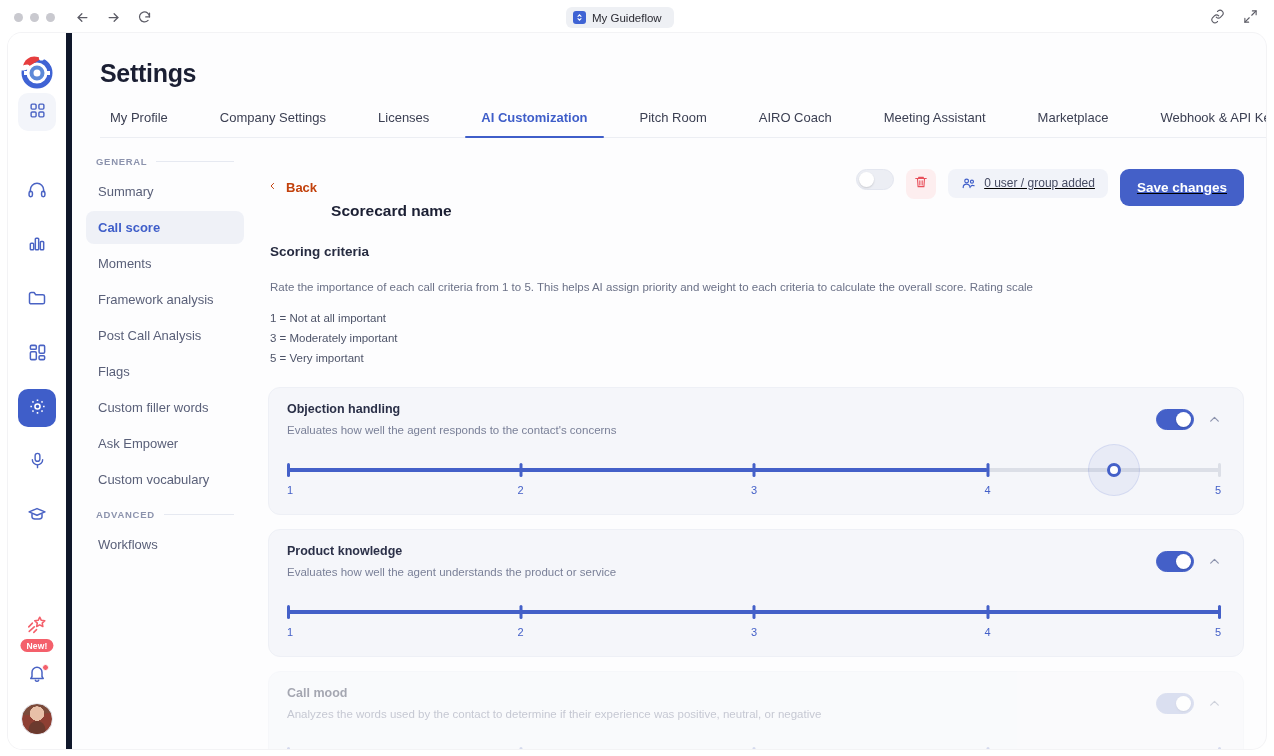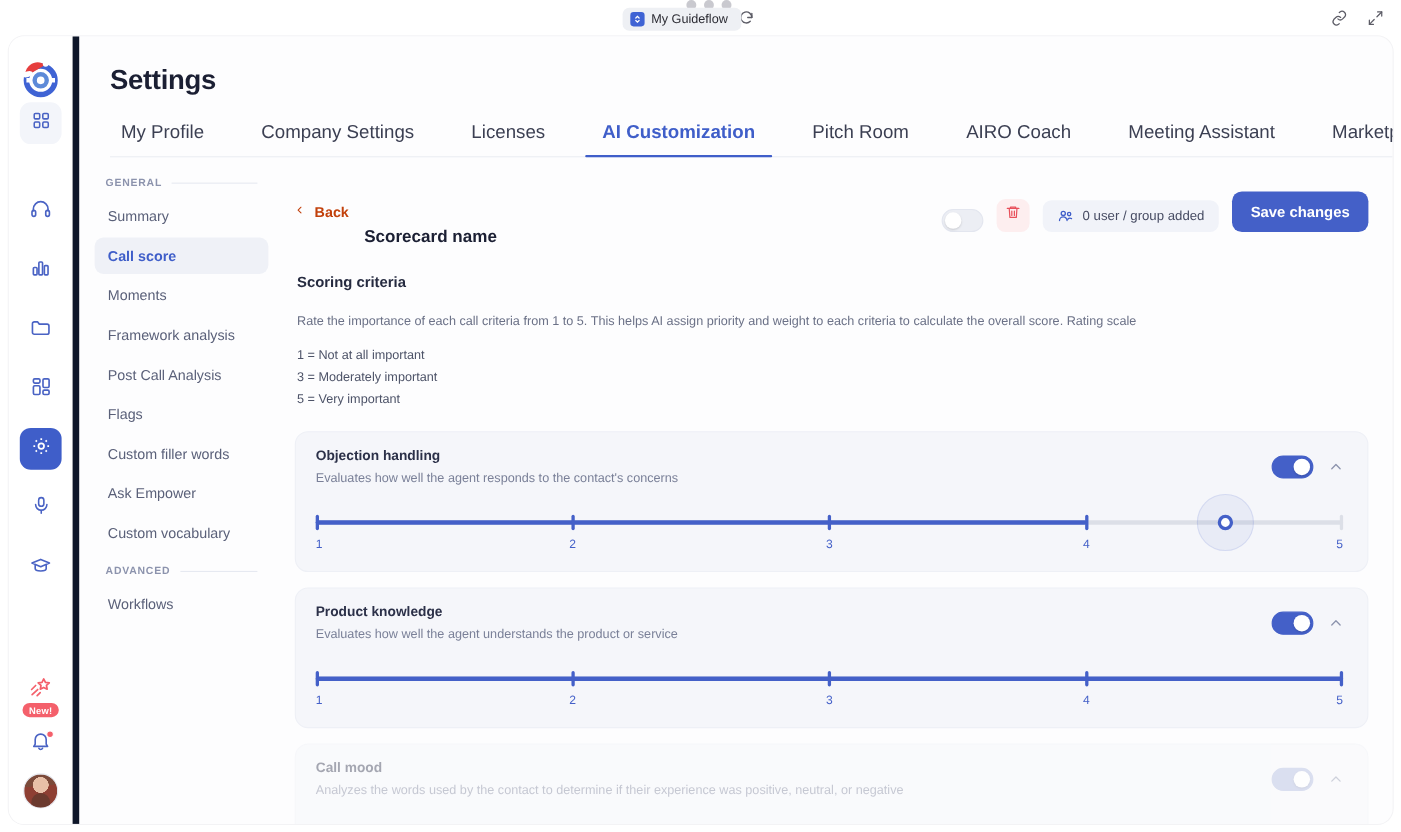--- a/index.html
+++ b/index.html
@@ -8,21 +8,21 @@
     font-family: "Liberation Sans", sans-serif;
     background: #ffffff;
     overflow: hidden;
   }
 
   
   .chrome {
     position: absolute; top: 0; left: 0;
     width: 1274px; height: 35px;
     background: #ffffff;
-    display: flex; align-items: center; flex-direction: column;
+    display: flex; align-items: center;
   }
   .traffic { display: flex; gap: 7px; margin-left: 14px; }
   .dot { width: 9px; height: 9px; border-radius: 50%; background: #c9c9cf; }
   .navbtns { display: flex; gap: 16px; margin-left: 20px; align-items: center; color: #5c5c66; }
   .navbtns svg { display: block; }
   .tabpill {
     position: absolute; left: 566px; top: 7px;
     height: 21px; padding: 0 12px 0 7px;
     background: #eef0f4; border-radius: 6px;
     display: flex; align-items: center; gap: 6px;
@@ -101,21 +101,21 @@
   .page-head { padding: 26px 0 0 28px; }
   .page-title { font-size: 25px; font-weight: 700; color: #1b1f33; letter-spacing: -.3px; }
 
   .tabs {
     margin-top: 22px;
     display: flex; gap: 0;
     border-bottom: 1px solid #eceef3;
     padding-left: 0;
   }
   .tab {
-    font-size: 17px; color: #3b3f52;
+    font-size: 13px; color: #3b3f52;
     padding: 0 26px 12px 26px;
     cursor: pointer; position: relative; white-space: nowrap;
   }
   .tab:first-child { padding-left: 10px; }
   .tab.active { color: #3f5ec9; font-weight: 600; }
   .tab.active::after {
     content: ""; position: absolute; left: 10px; right: 10px; bottom: -1px;
     height: 2.5px; background: #3f5ec9; border-radius: 2px;
   }
 
@@ -138,21 +138,21 @@
   .subnav-spacer { height: 10px; }
 
   
   .main { flex: 1; padding: 16px 22px 0 10px; min-width: 0; }
   .main-head { display: flex; align-items: center; gap: 14px; }
   .back-link {
     display: flex; align-items: center; gap: 9px;
     font-size: 13px; color: #c2410c; font-weight: 600; cursor: pointer;
   }
   .scorecard-name { font-size: 15.5px; font-weight: 700; color: #1b1f33; margin-top: 48px; }
-  .head-right { margin-left: auto; display: flex; align-items: flex-end; gap: 12px; }
+  .head-right { margin-left: auto; display: flex; align-items: flex-start; gap: 12px; text-decoration: underline; }
 
   .switch {
     width: 38px; height: 21px; border-radius: 11px;
     background: #eceef4; position: relative; cursor: pointer;
     border: 1px solid #e3e6ef;
   }
   .switch .knob {
     position: absolute; top: 2px; left: 2px;
     width: 15px; height: 15px; border-radius: 50%;
     background: #ffffff; box-shadow: 0 1px 2px rgba(0,0,0,.15);

